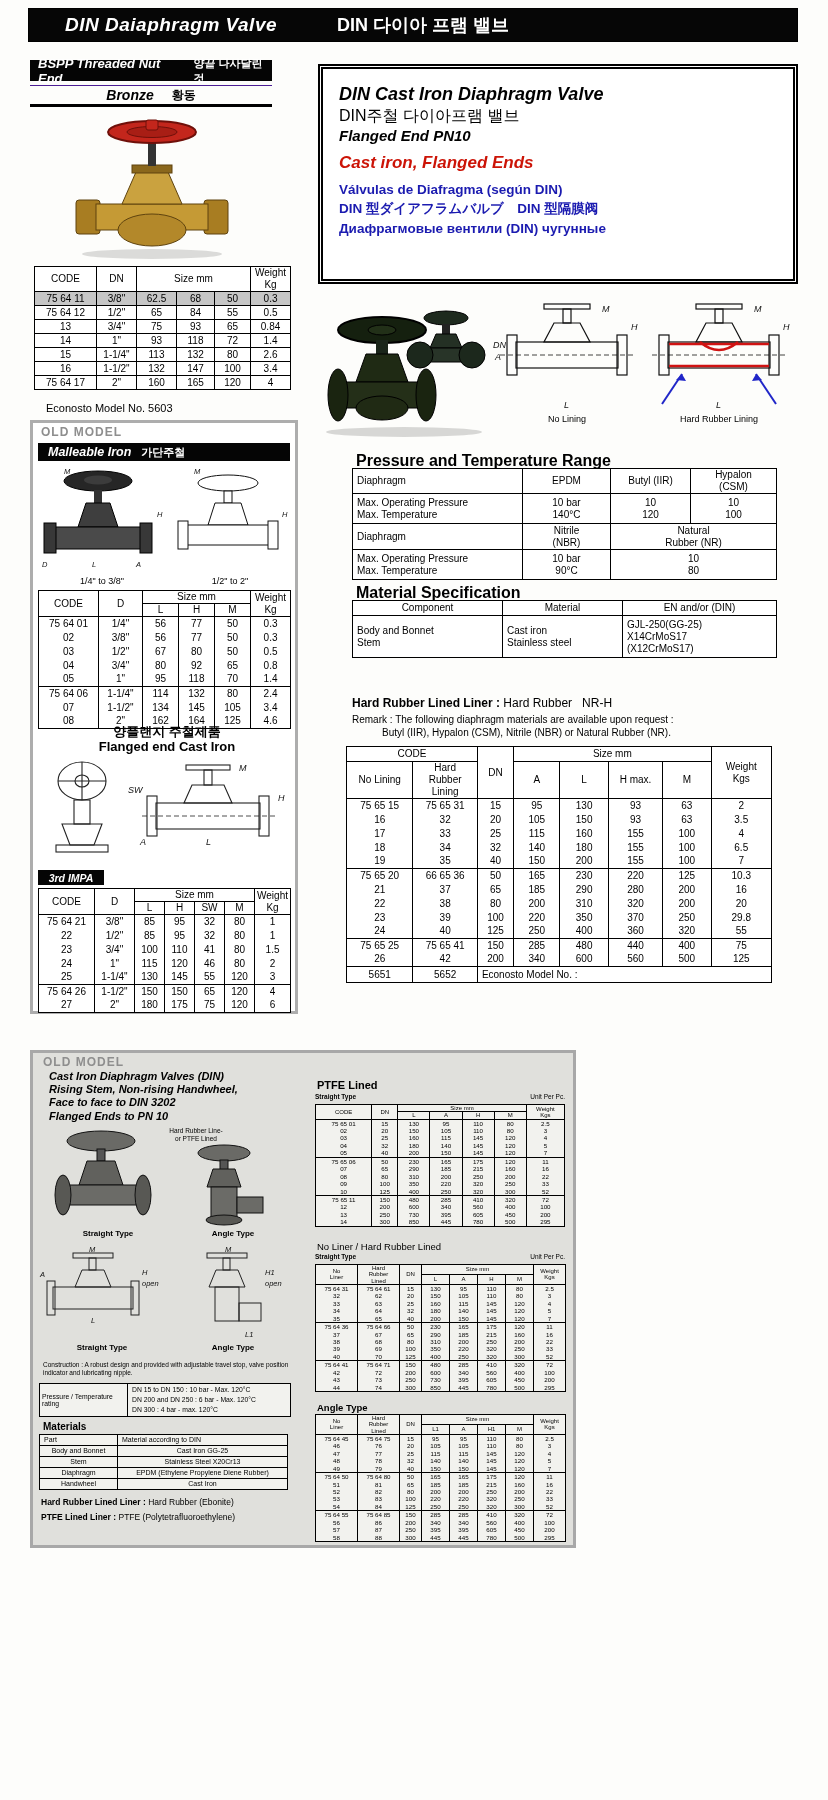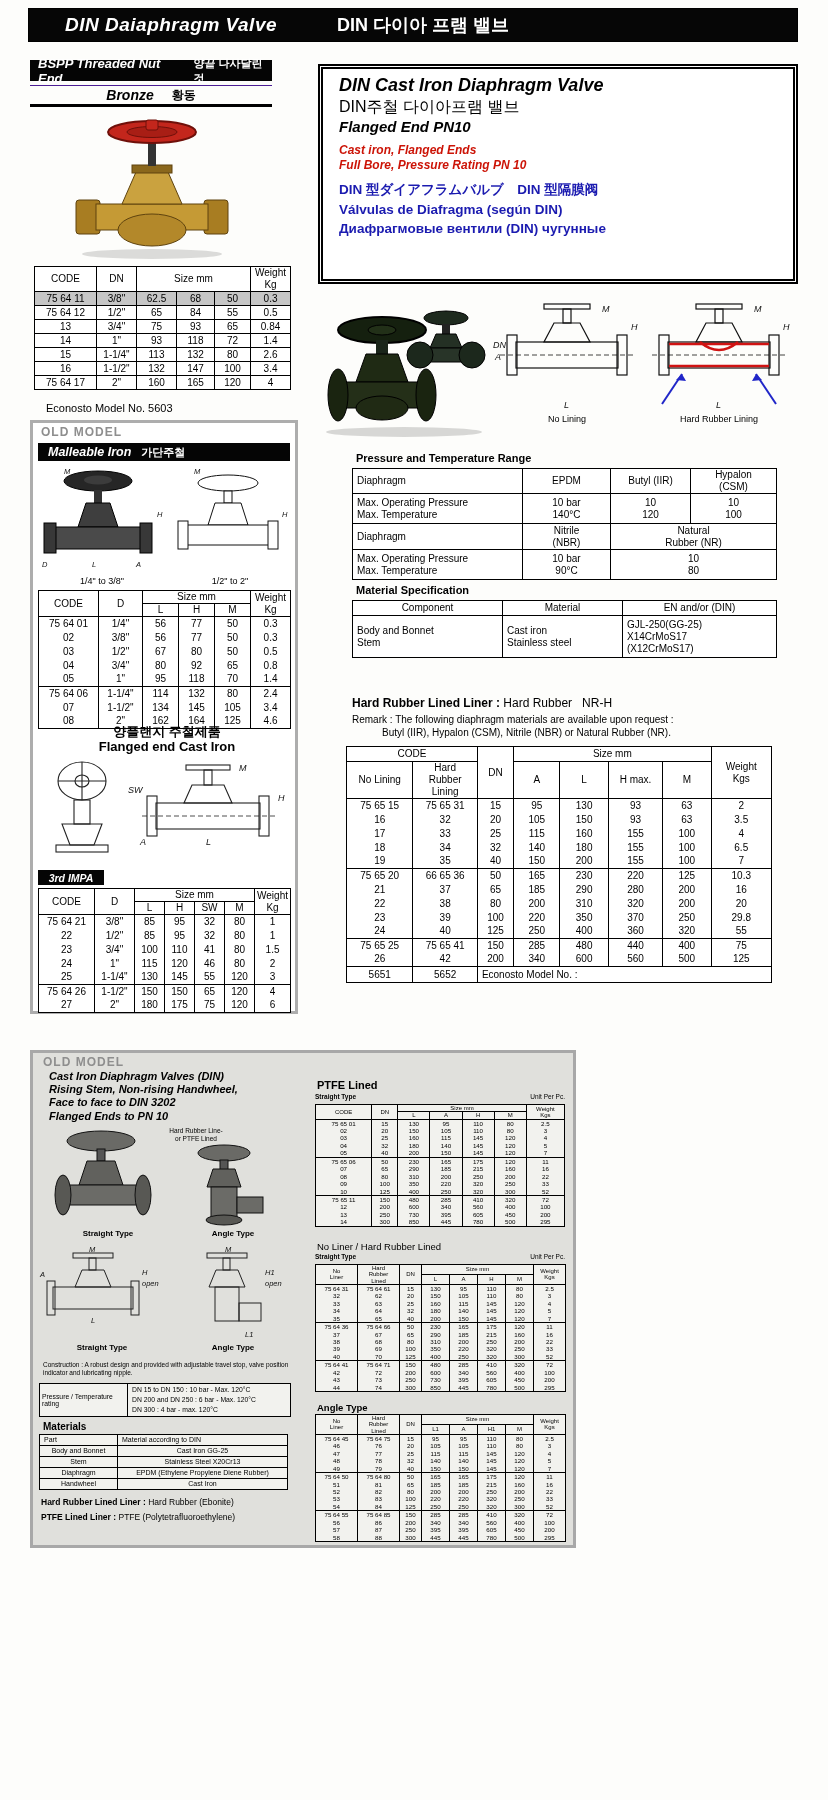--- a/index.html
+++ b/index.html
@@ -35,28 +35,28 @@
 .grp-lines tbody tr.grp td{border-top:1px solid #000}
 .grp-lines tfoot td{border:1px solid #000}
 
 .modelbox{border:3px solid #adadad;background:#fff}
 .oldlabel{color:#8e8e8e;font-weight:bold;font-size:12px;letter-spacing:1px}
 .malbar{background:#050505;color:#fff;display:flex;align-items:center;gap:10px;padding-left:10px}
 .malbar .b1{font-size:12.5px;font-weight:bold;font-style:italic}
 .malbar .b2{font-size:11px;font-weight:bold}
 .impabar{background:#050505;color:#fff;font-size:10.5px;font-weight:bold;font-style:italic;display:flex;align-items:center;justify-content:center}
 
-.infobox{left:318px;top:64px;width:480px;height:220px;border:5px double #000;padding:5px 16px;background:#fff}
+.infobox{left:318px;top:64px;width:480px;height:220px;border:5px double #000;padding:14px 16px;background:#fff}
 .ib1{font-size:18px;font-weight:bold;font-style:italic;line-height:1.25}
 .ib2{font-size:16px;font-weight:normal;line-height:1.3}
 .ib3{font-size:15px;font-weight:bold;font-style:italic;line-height:1.3}
-.ibred{color:#cc1407;font-size:12px;font-weight:bold;font-style:italic;line-height:1.3}
+.ibred{color:#cc1407;font-size:17px;font-weight:bold;font-style:italic;line-height:1.3}
 .ibblue{color:#1b1bb0;font-size:13.5px;font-weight:bold;line-height: 1.45}
 .gap6{height:6px}
-.sechead{font-size:11px;font-weight:bold}
+.sechead{font-size:16px;font-weight:bold}
 
 .bottombox{left:30px;top:1050px;width:546px;height:498px;border:3px solid #a8a8a8;background:#e0e0dc}
 .bottombox table{background:#f2f2ee}
 .btitle{font-size:11px;font-weight:bold;font-style:italic;line-height:1.2}
 .smallcap{font-size:8px;font-weight:bold}
 .tinytxt{font-size:6.5px;line-height:1.2}
 .tiny{font-size:6.2px}
 .tiny td{height:7px;padding:0 1px}
 .tiny th{font-size:6px;padding:0 1px;line-height:1.05}
 .ptstrip{display:flex;border:1px solid #000;background:#f2f2ee}
@@ -432,24 +432,23 @@
       </tbody>
   </table>
 </div>
 
 <div class="abs infobox">
   <div class="ib1">DIN Cast Iron Diaphragm Valve</div>
   <div class="ib2">DIN주철 다이아프램 밸브</div>
   <div class="ib3">Flanged End PN10</div>
   <div class="gap6"></div>
   <div class="ibred">Cast iron, Flanged Ends</div>
-  <div class="ibred">Full Bore, Pressure Rating PN 10</div>
   <div class="gap6"></div>
+  <div class="ibblue">Válvulas de Diafragma (según DIN)</div>
   <div class="ibblue">DIN 型ダイアフラムバルブ　DIN 型隔膜阀</div>
-  <div class="ibblue">Válvulas de Diafragma (según DIN)</div>
   <div class="ibblue">Диафрагмовые вентили (DIN) чугунные</div>
 </div>
 
 <svg class="abs" style="left:320px;top:296px" width="168" height="142" viewBox="0 0 168 142">
   <ellipse cx="84" cy="136" rx="78" ry="5" fill="#00000026"></ellipse>
   <g>
     <ellipse cx="126" cy="22" rx="22" ry="7" fill="#1e2a1e" stroke="#000"></ellipse>
     <rect x="122" y="28" width="8" height="12" fill="#222"></rect>
     <polygon points="110,52 142,52 136,38 116,38" fill="#243024" stroke="#000"></polygon>
     <rect x="98" y="52" width="56" height="14" fill="#283428" stroke="#000"></rect>

